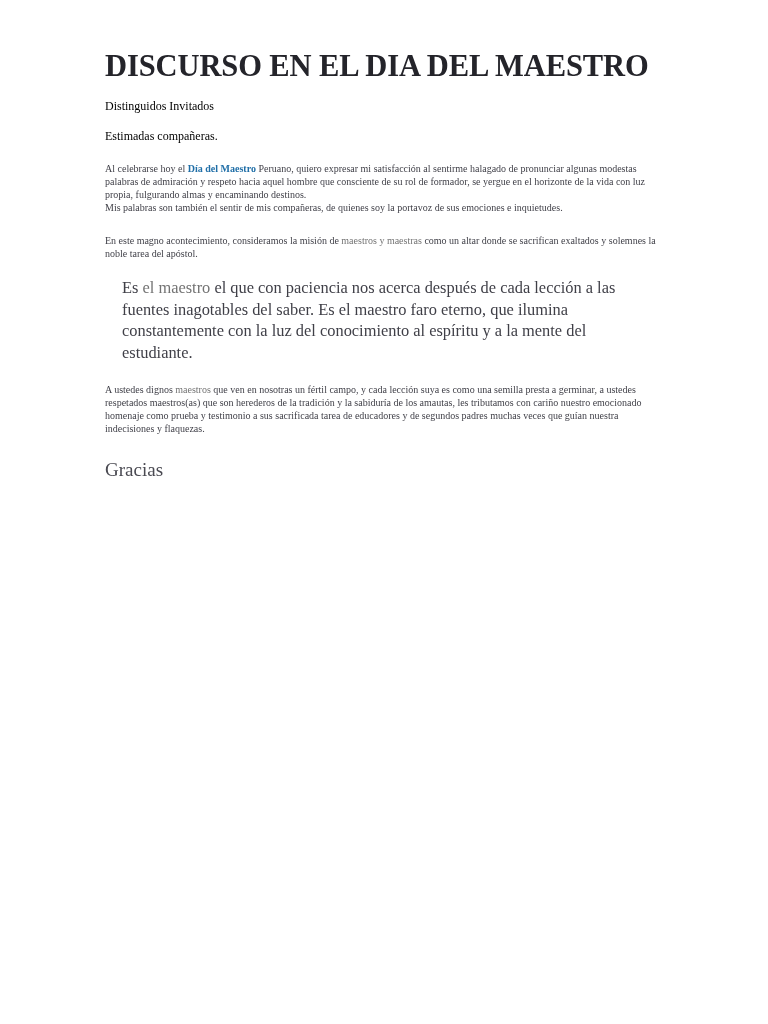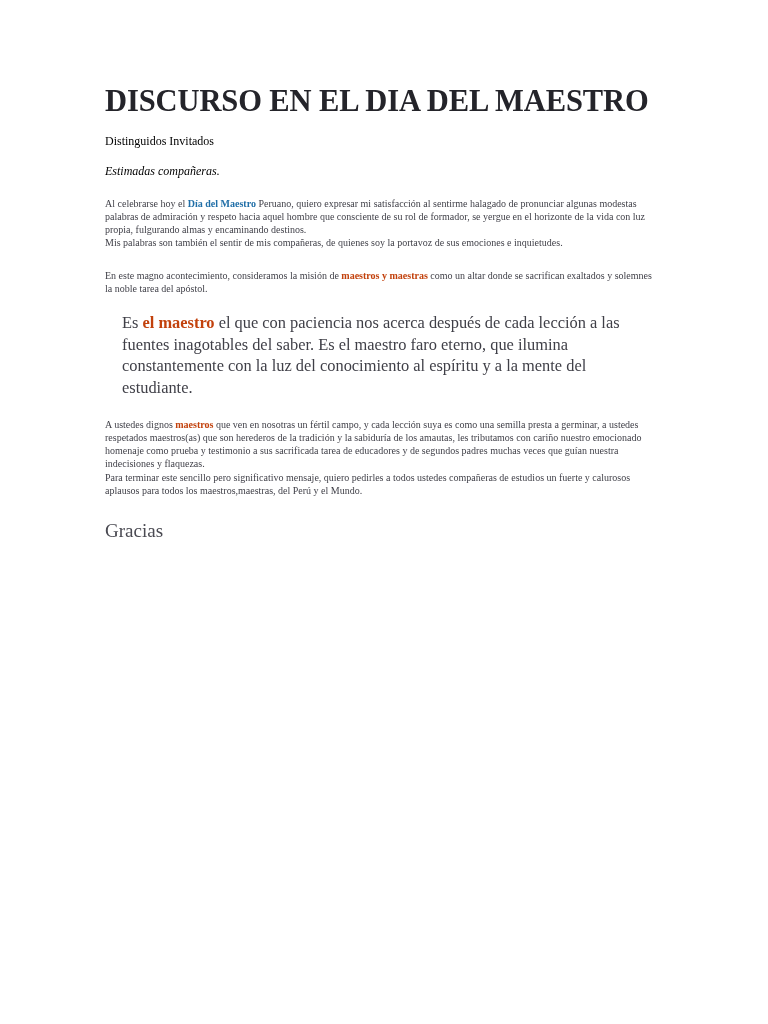--- a/index.html
+++ b/index.html
@@ -13,40 +13,39 @@
     font-family: "Liberation Serif", "DejaVu Serif", serif;
     color: #3b3b42;
     -webkit-font-smoothing: antialiased;
   }
   .page {
     position: relative;
     width: 768px;
     height: 1024px;
     background: #ffffff;
     box-sizing: border-box;
-    padding: 84px 108px 0 105px;
+    padding: 49px 108px 0 105px;
   }
   .doc-title {
     font-family: "Liberation Serif", "DejaVu Serif", serif;
     font-weight: bold;
     font-size: 30.5px;
     line-height: 1.12;
     letter-spacing: -0.1px;
     color: #24242a;
     margin: 0 0 16px 0;
     white-space: nowrap;
   }
   .salutation {
     font-size: 12px;
     line-height: 1.2;
     margin: 0 0 15px 0;
     color: #000000;
   }
   .salutation.gap-before {
-    font-style: italic;
   }
   p.body-par {
     font-size: 10px;
     line-height: 1.315;
     margin: 0;
     color: #3f3f47;
     text-align: left;
   }
   p.body-par.spaced {
     margin-top: 19px;
@@ -60,22 +59,22 @@
     margin: 17px;
     color: #3f3f47;
   }
   .closing {
     font-size: 19px;
     line-height: 1.25;
     margin: 22px 0 0 0;
     color: #4a4a52;
   }
   b, strong {
-    font-weight: bold;
-    color: #c2410c;
+    font-weight: normal;
+    color: #737373;
   }
   .hl-blue {
     color: #1f6ea7;
     font-weight: bold;
   }
 </style>
 </head>
 <body>
 
 <div class="page">
@@ -90,17 +89,16 @@
   <p class="body-par spaced"><span>Al celebrarse hoy el </span><span class="hl-blue">Día del Maestro</span><span> Peruano, quiero expresar mi satisfacción al sentirme halagado de pronunciar algunas modestas palabras de admiración y respeto hacia aquel hombre que consciente de su rol de formador, se yergue en el horizonte de la vida con luz propia, fulgurando almas y encaminando destinos.</span></p>
 
   <p class="body-par tight">Mis palabras son también el sentir de mis compañeras, de quienes soy la portavoz de sus emociones e inquietudes.</p>
 
   <p class="body-par spaced"><span>En este magno acontecimiento, consideramos la misión de </span><b>maestros y maestras</b><span>  como un altar donde se sacrifican exaltados y solemnes la noble tarea del apóstol.</span></p>
 
   <p class="big-par"><span>Es </span><b>el maestro</b><span> el que con paciencia nos acerca después de cada lección a las fuentes inagotables del saber. Es el maestro faro eterno, que ilumina constantemente con la luz del conocimiento al espíritu y a la mente del estudiante.</span></p>
 
   <p class="body-par spaced"><span>A ustedes dignos </span><b>maestros</b><span> que ven en nosotras un fértil campo, y cada lección suya es como una semilla presta a germinar, a ustedes respetados maestros(as)  que son herederos de la tradición y la sabiduría de los amautas, les tributamos con cariño nuestro emocionado homenaje como prueba y testimonio a sus sacrificada tarea de educadores y de segundos padres muchas veces que guían nuestra indecisiones y flaquezas.</span></p>
 
-  <p class="body-par tight">Para terminar este sencillo pero significativo mensaje, quiero pedirles a todos ustedes compañeras de estudios un fuerte y calurosos aplausos para  todos los maestros,maestras, del Perú y el Mundo.</p>
 
   <p class="closing">Gracias</p>
 
 </div>
 
 </body></html>

